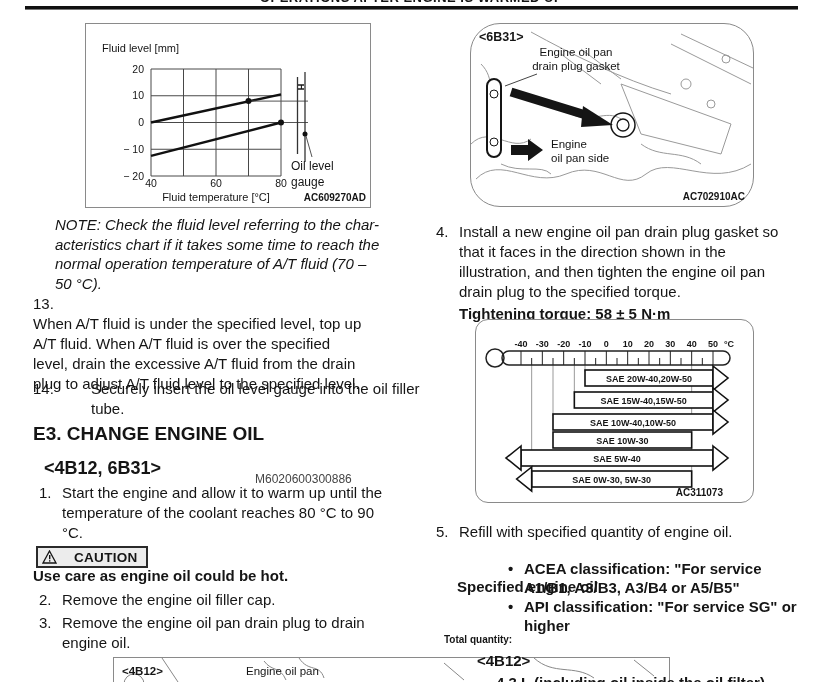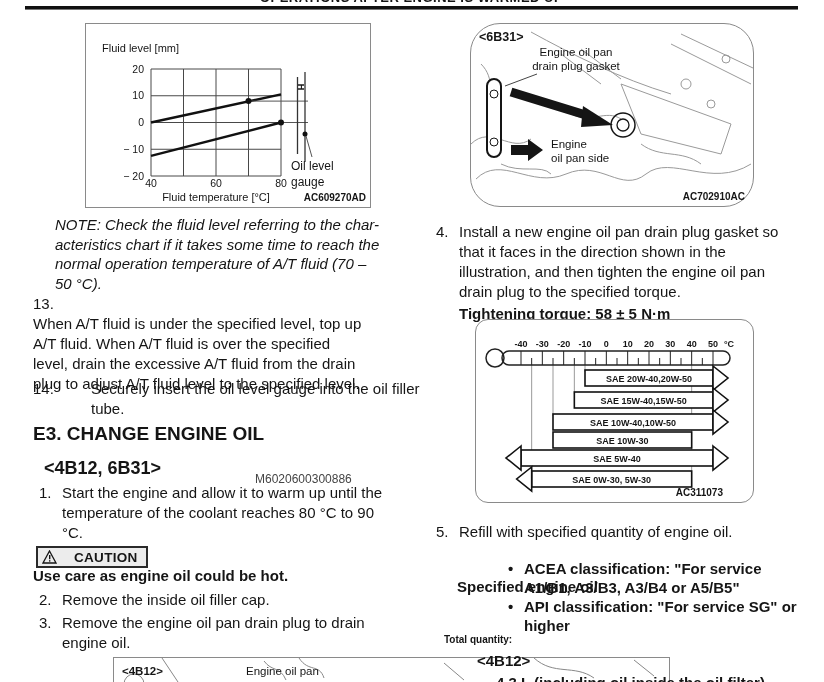--- a/index.html
+++ b/index.html
@@ -106,21 +106,21 @@
       <polygon points="7.5,1 14,13 1,13" fill="none" stroke="#151515" stroke-width="1.3"></polygon>
       <rect x="7" y="5" width="1.4" height="4.2" fill="#151515"></rect>
       <rect x="7" y="10.2" width="1.4" height="1.4" fill="#151515"></rect>
     </svg>
     <span class="caution-label">CAUTION</span>
   </div>
   <div class="abs bold" style="left:33px;top:567px;font-size:15px;">Use care as engine oil could be hot.</div>
 
   <div class="abs listitem" style="left:39px;top:590px;width:381px;">
     <span class="num" style="width:23px;">2.</span>
-    <span class="para">Remove the inside oil filler cap.</span>
+    <span class="para">Remove the engine oil filler cap.</span>
   </div>
   <div class="abs listitem" style="left:39px;top:613px;width:381px;">
     <span class="num" style="width:23px;">3.</span>
     <span class="para">Remove the engine oil pan drain plug to drain
 engine oil.</span>
   </div>
 
   <div class="abs figbox" style="left:113px;top:657px;width:555px;height:25px;border-bottom:none;">
     <svg width="553" height="24" viewBox="0 0 553 24">
       <g stroke="#888" fill="none" stroke-width="1">

